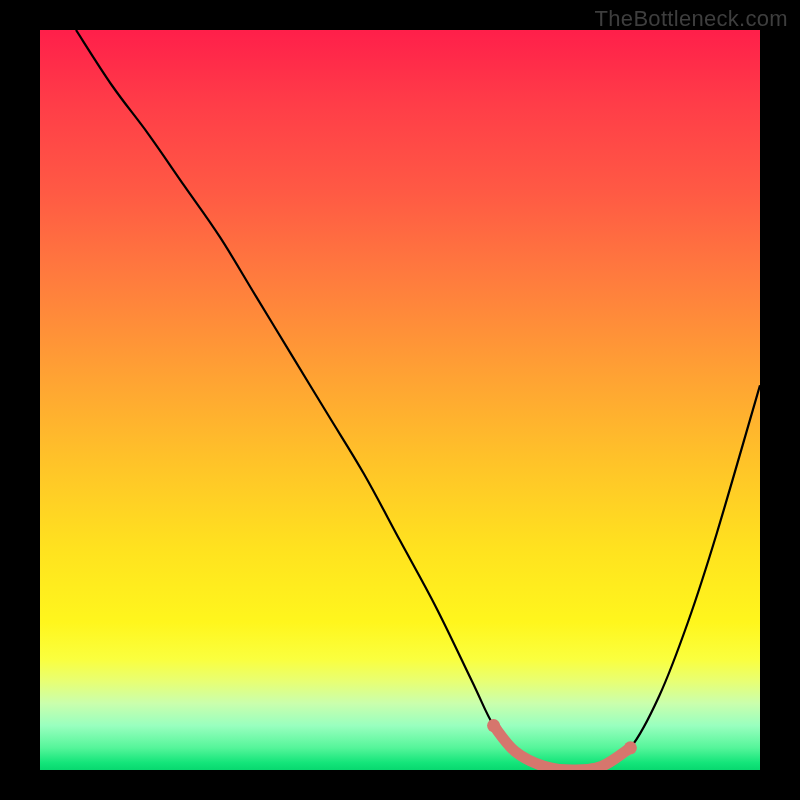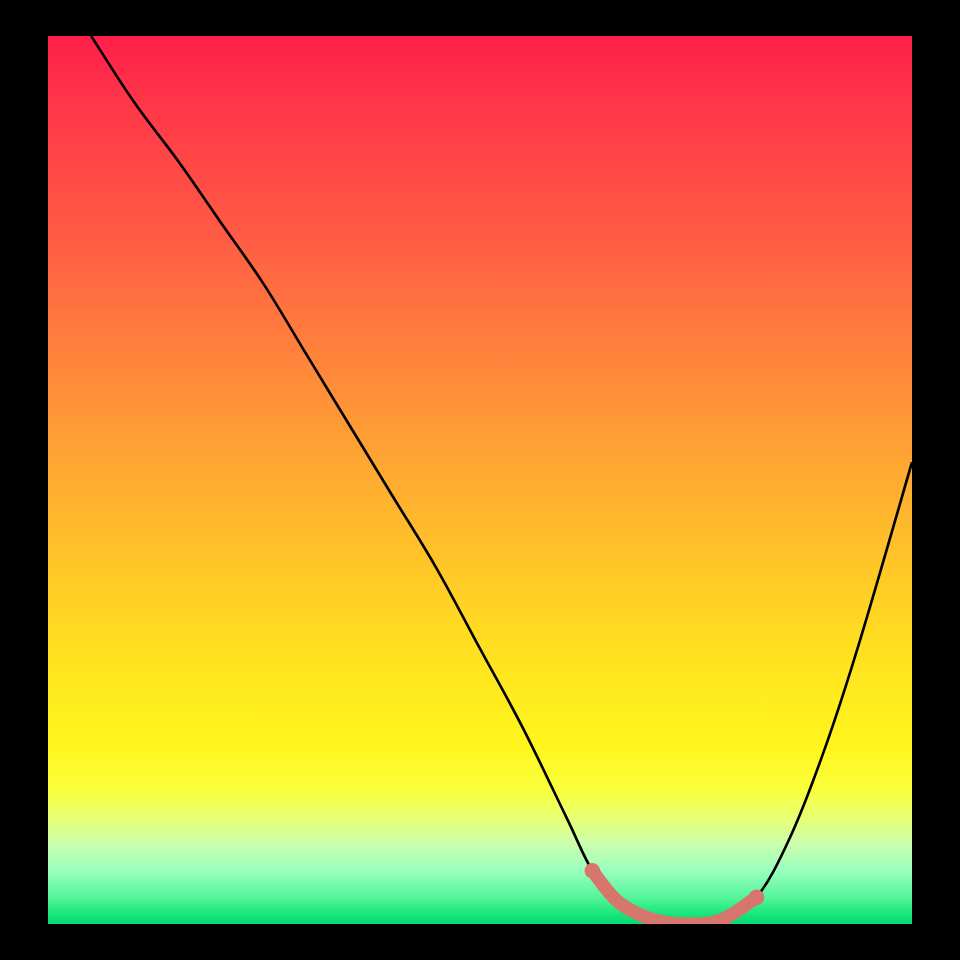--- a/index.html
+++ b/index.html
@@ -78,13 +78,14 @@
 
 <div class="frame">
   <div class="plot-area">
     <svg class="curve" viewBox="0 0 720 740" preserveAspectRatio="none">
       <path id="main-curve" class="curve-path" d="M 36.00 0.00 C 42.48 9.99, 59.04 36.85, 72.00 55.50 C 84.96 74.15, 95.04 85.62, 108.00 103.60 C 120.96 121.58, 131.04 136.75, 144.00 155.40 C 156.96 174.05, 167.04 187.22, 180.00 207.20 C 192.96 227.18, 203.04 245.09, 216.00 266.40 C 228.96 287.71, 239.04 304.29, 252.00 325.60 C 264.96 346.91, 275.04 363.49, 288.00 384.80 C 300.96 406.11, 311.04 421.36, 324.00 444.00 C 336.96 466.64, 347.04 486.62, 360.00 510.60 C 372.96 534.58, 383.04 551.89, 396.00 577.20 C 408.96 602.51, 421.63 629.89, 432.00 651.20 C 442.37 672.51, 445.82 682.95, 453.60 695.60 C 461.38 708.25, 466.13 714.17, 475.20 721.50 C 484.27 728.83, 493.63 732.97, 504.00 736.30 C 514.37 739.63, 522.43 740.00, 532.80 740.00 C 543.17 740.00, 551.23 740.30, 561.60 736.30 C 571.97 732.30, 580.03 730.45, 590.40 717.80 C 600.77 705.15, 608.83 688.64, 619.20 666.00 C 629.57 643.36, 637.63 621.30, 648.00 592.00 C 658.37 562.70, 663.84 545.82, 676.80 503.20 C 689.76 460.58, 712.22 381.84, 720.00 355.20"></path>
       <path id="highlight-curve" class="highlight-path" d="M 453.60 695.60 C 457.49 700.26, 466.13 714.17, 475.20 721.50 C 484.27 728.83, 493.63 732.97, 504.00 736.30 C 514.37 739.63, 522.43 740.00, 532.80 740.00 C 543.17 740.00, 551.23 740.30, 561.60 736.30 C 571.97 732.30, 585.22 721.13, 590.40 717.80"></path>
       <circle id="dot-start" class="dot" r="6.5" cx="453.60" cy="695.60"></circle>
       <circle id="dot-end" class="dot" r="6.5" cx="590.40" cy="717.80"></circle>
     </svg>
   </div>
+  <div class="watermark">TheBottleneck.com</div>
 </div>
 
 </body></html>

